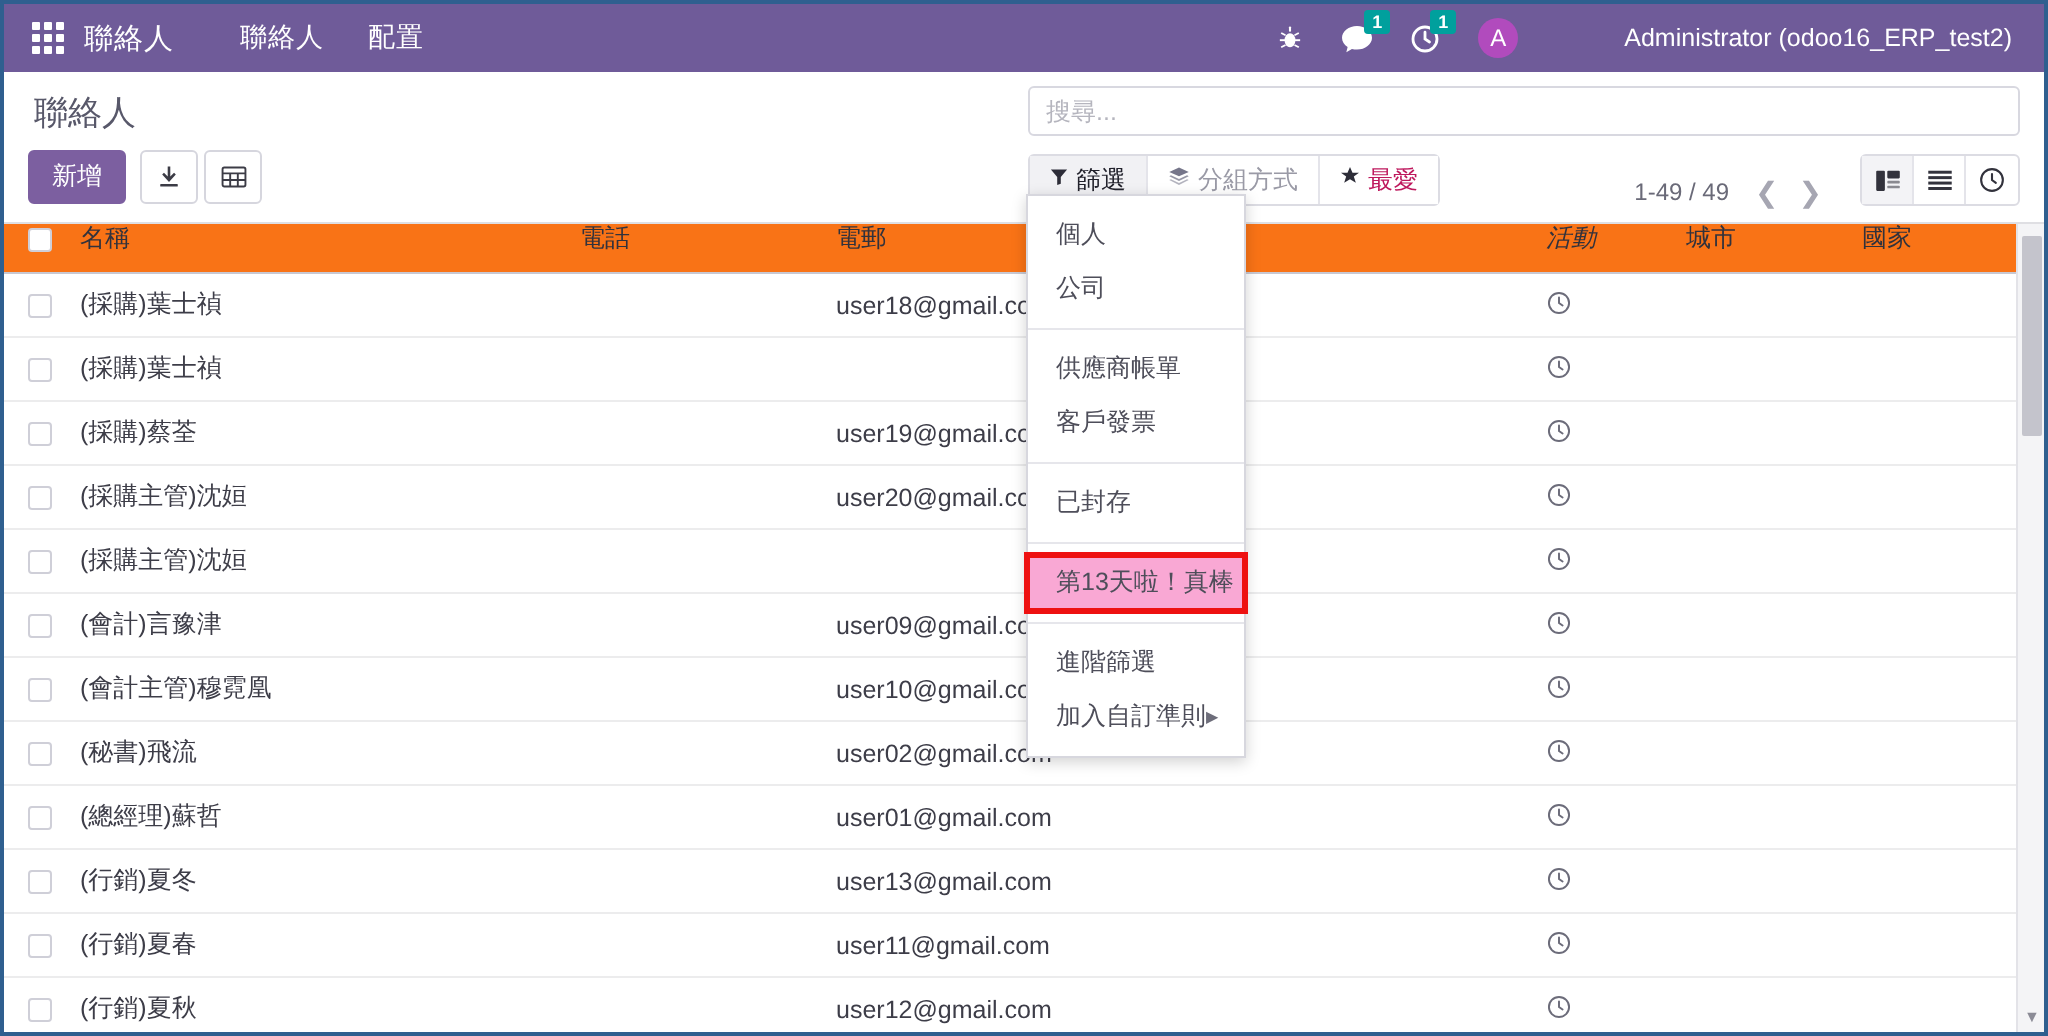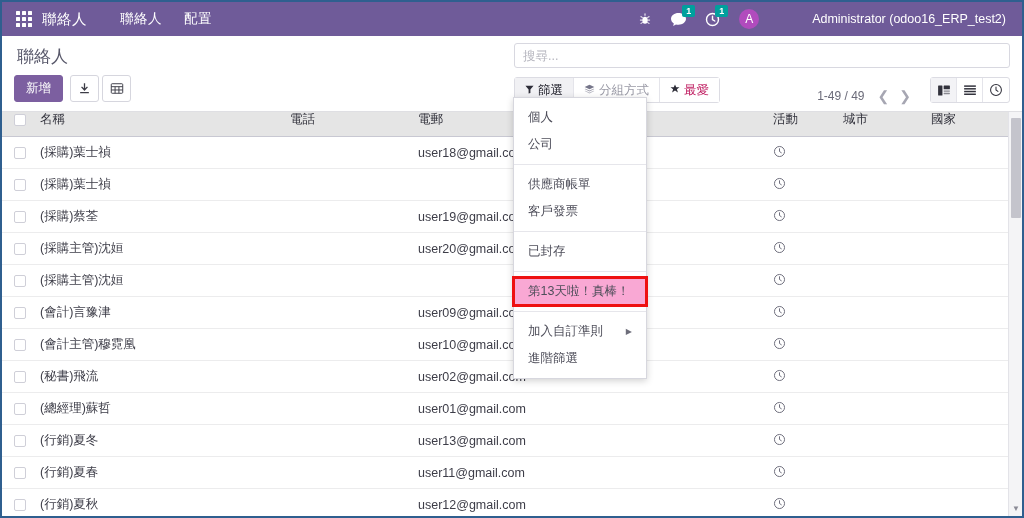--- a/index.html
+++ b/index.html
@@ -91,45 +91,45 @@
     width: 26px; height: 24px; display: flex; align-items: center; justify-content: center;
     border-right: 1px solid #e4e4ea; cursor: pointer; color: #5a5a66;
   }
   .vs-btn:last-child { border-right: 0; }
   .vs-btn.active { background: #f3f3f6; }
 
   
   #listwrap { position: absolute; top: 100px; left: 0; right: 0; bottom: 0; background:#fff; overflow: hidden; }
   table.olist { width: 1006px; border-collapse: collapse; table-layout: fixed; }
   table.olist th {
-    background: #e5e5e5; border-bottom: 1px solid #c8c8d2; border-top: 1px solid #e6e6ec;
+    background: #f97316; border-bottom: 1px solid #c8c8d2; border-top: 1px solid #e6e6ec;
     font-size: 12.5px; color: #32323c; font-weight: 400; text-align: left;
     padding: 8px 6px; height: 31px;
   }
   table.olist td {
     border-bottom: 1px solid #ececed; font-size: 12.5px; color: #3d3d48;
     padding: 7px 6px; height: 27px; vertical-align: middle;
   }
   .c-check { width: 32px; text-align: center !important; padding-left: 10px !important; }
   .c-name  { width: 250px; }
   .c-phone { width: 128px; }
   .c-email { width: 355px; }
-  .c-act   { width: 70px; }
+  .c-act   { width: 70px; font-style: italic; }
   .c-city  { width: 88px; font-family: Liberation Serif, serif; }
   .c-ctry  { width: 90px; }
   .c-opt   { width: 36px; text-align: center !important; }
   .cb {
     width: 12px; height: 12px; border: 1px solid #cfcfd8; border-radius: 2px;
     background: #fff; display: inline-block; cursor: pointer; vertical-align: middle;
   }
   .clock-cell { color: #6c6c7a; }
 
   
   #filter-menu {
-    position: absolute; left: 511px; top: 95px; width: 134px; background: #ffffff;
+    position: absolute; left: 511px; top: 95px; width: 110px; background: #ffffff;
     border: 1px solid #d7d7de; box-shadow: 0 2px 7px rgba(0,0,0,.18); z-index: 60;
     padding: 6px 0;
   }
   .fm-item {
     font-size: 12.5px; color: #4e4e5a; padding: 5px 14px; cursor: pointer;
     display: flex; align-items: center; white-space: nowrap; line-height: 17px;
   }
   .fm-sep { border-top: 1px solid #e6e6eb; margin: 6px 0; }
   .fm-caret { margin-left: auto; font-size: 8px; color: #6d6d7a; }
   .fm-item.highlighted {
@@ -493,21 +493,21 @@
       <div class="fm-sep"></div>
       <div class="fm-item">
         <span>已封存</span>
       </div>
       <div class="fm-sep"></div>
       <div class="fm-item highlighted">
         <span>第13天啦！真棒！</span>
       </div>
       <div class="fm-sep"></div>
       <div class="fm-item">
+        <span>進階篩選</span>
+      </div>
+      <div class="fm-item">
         <span>加入自訂準則</span>
         <span class="fm-caret">▶</span>
       </div>
-      <div class="fm-item">
-        <span>進階篩選</span>
-      </div>
     </div>
 
 </div>
 
 </body></html>

